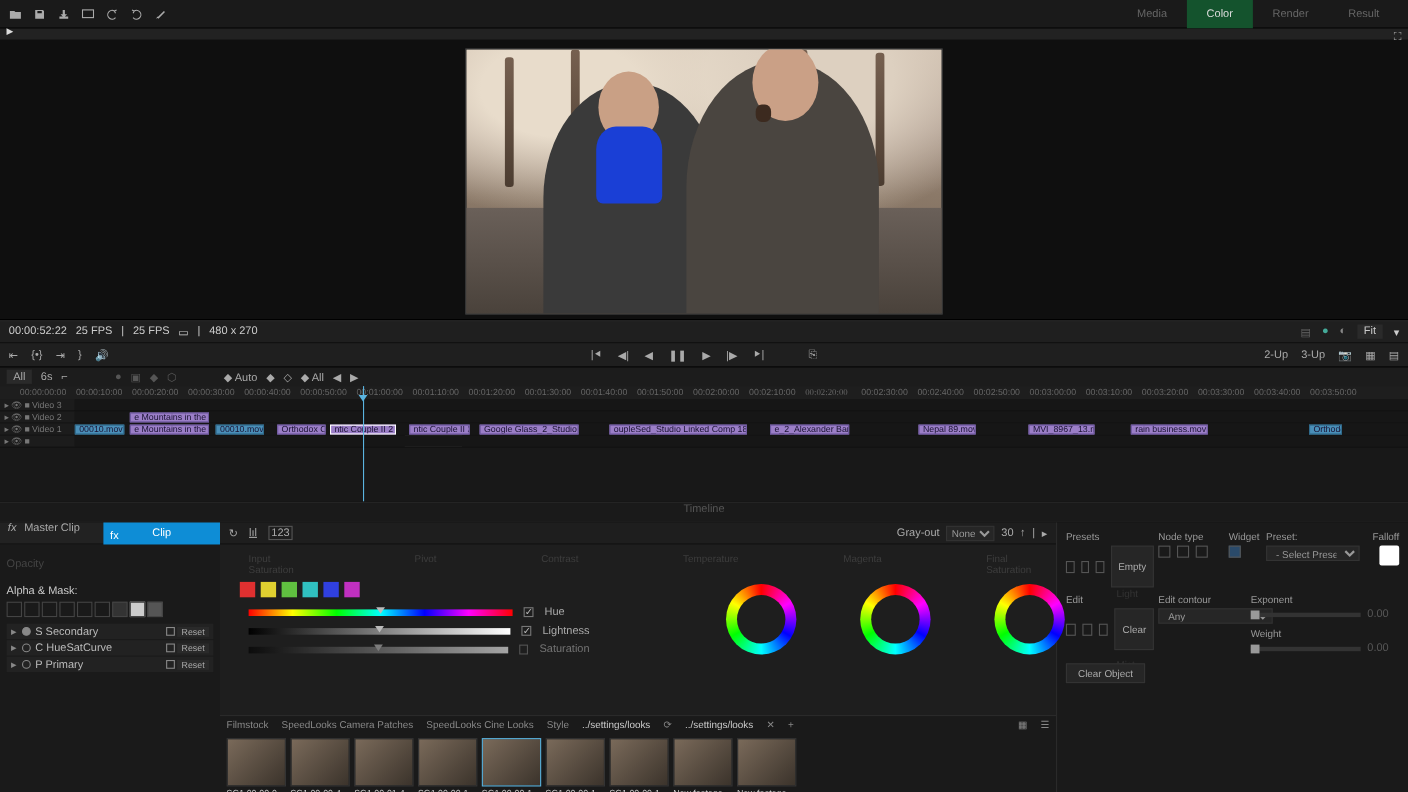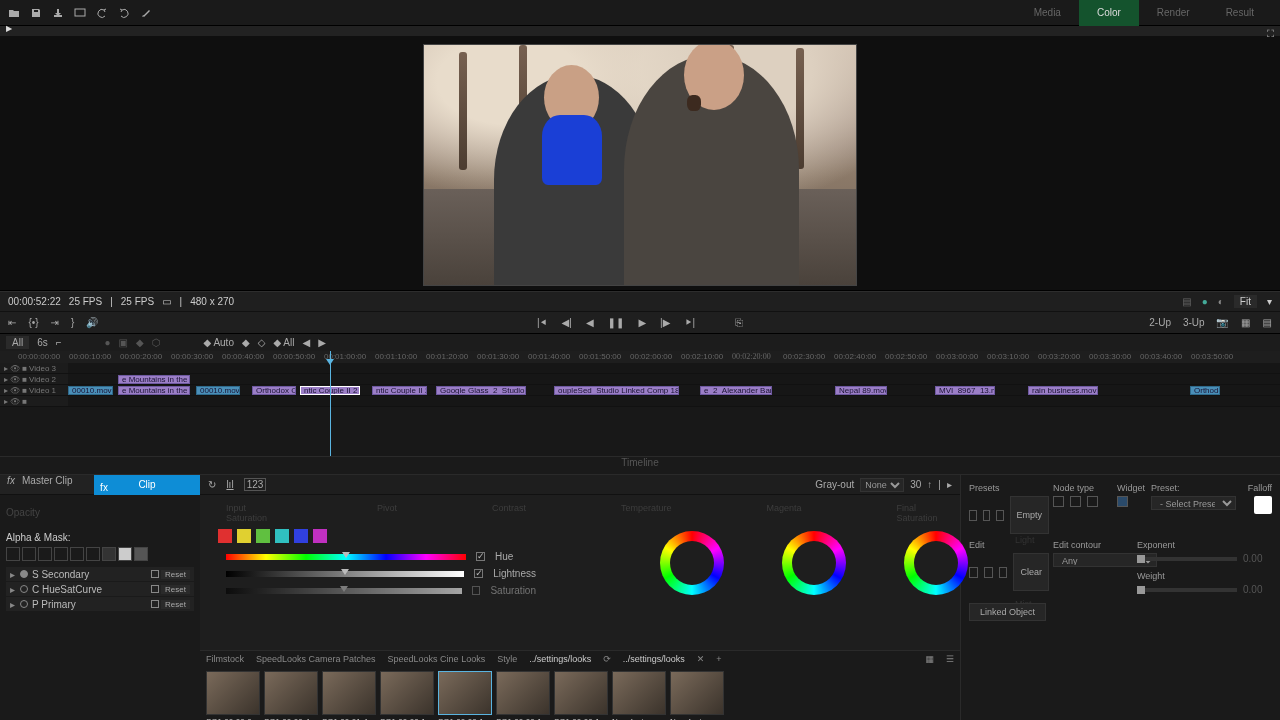--- a/index.html
+++ b/index.html
@@ -562,17 +562,17 @@
           <div class="rp-label" style="margin-top:4px">Weight</div>
           <div style="display:flex;gap:6px;align-items:center">
             <div class="slider">
                 <div class="sth"></div>
               </div>
             <span style="color:#555">0.00</span>
           </div>
         </div>
       </div>
       <div class="rp-row" style="margin-top:8px">
-        <span class="rp-btn" style="padding:3px 10px">Linked Object</span>
+        <span class="rp-btn" style="padding:3px 10px">Clear Object</span>
       </div>
     </div>
   </div>
 </div>
 
 </body></html>

